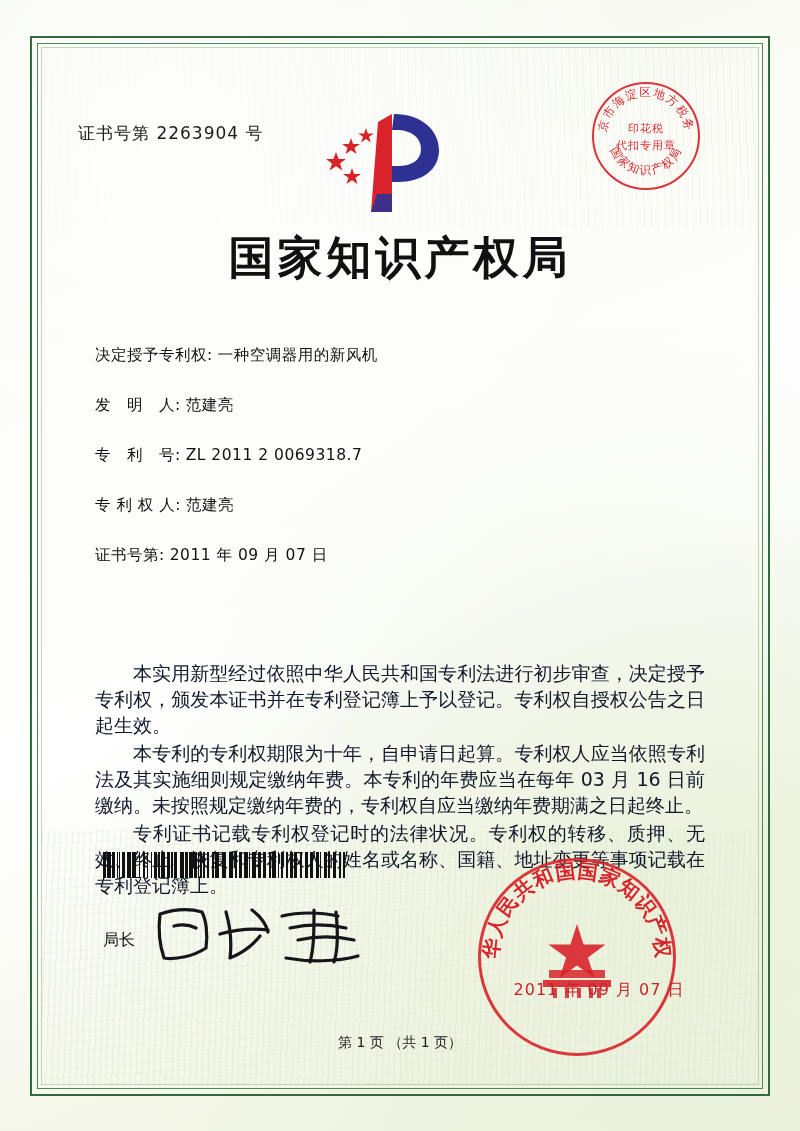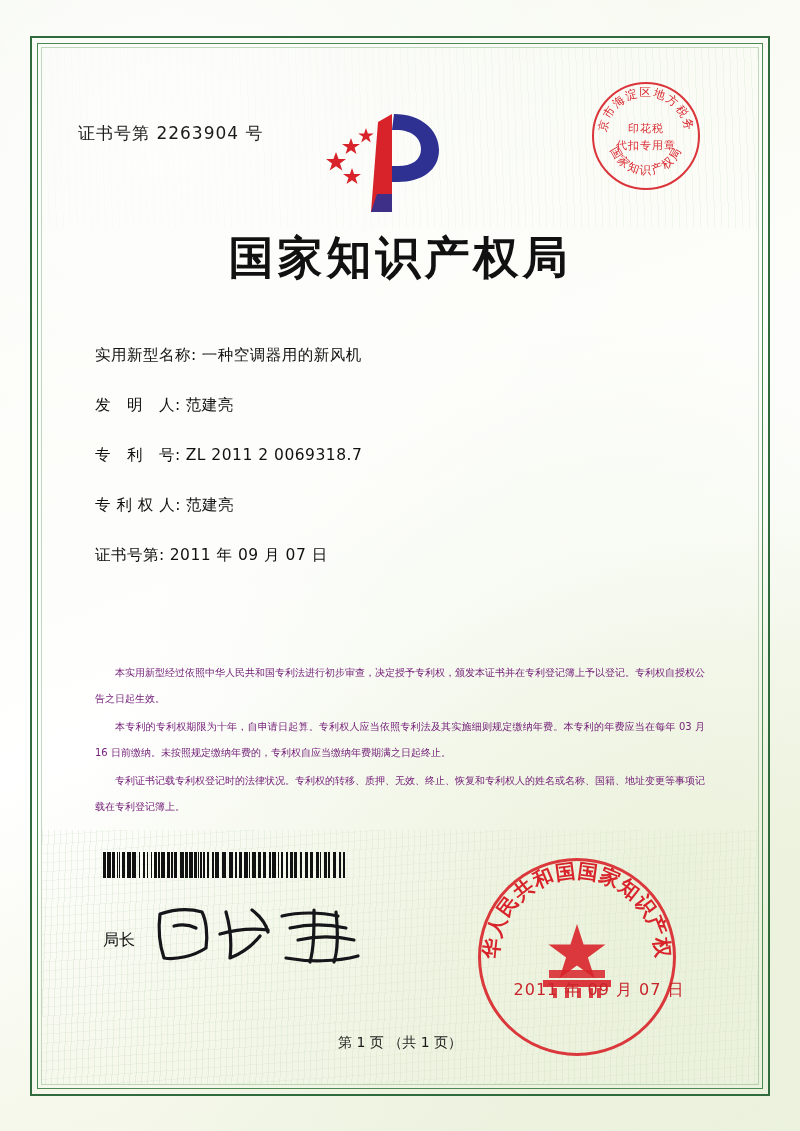--- a/index.html
+++ b/index.html
@@ -174,23 +174,23 @@
   }
   .field-row .lbl { letter-spacing: 0.5px; }
   .field-row .val { letter-spacing: 0.5px; }
 
   
   .body-text {
     position: absolute;
     left: 95px;
     top: 660px;
     width: 610px;
-    font-size: 10px;
+    font-size: 19px;
     line-height: 26px;
-    color: #701a75;
+    color: #0f172a;
     text-align: justify;
     font-family: "DejaVu Sans", "Liberation Sans", sans-serif;
   }
   .body-text p {
     margin: 0 0 2px 0;
     text-indent: 2em;
   }
 
   
   .barcode {
@@ -321,21 +321,21 @@
       </text>
     </svg>
     <div class="line l1">印花税</div>
     <div class="line l2">代扣专用章</div>
   </div>
 
   <div class="title">国家知识产权局</div>
 
   <div class="fields">
     <div class="field-row">
-      <span class="lbl">实用新型名称:</span>
+      <span class="lbl">决定授予专利权:</span>
       <span class="val">一种空调器用的新风机</span>
     </div>
     <div class="field-row">
       <span class="lbl">发　明　人:</span>
       <span class="val">范建亮</span>
     </div>
     <div class="field-row">
       <span class="lbl">专　利　号:</span>
       <span class="val">ZL 2011 2 0069318.7</span>
     </div>

